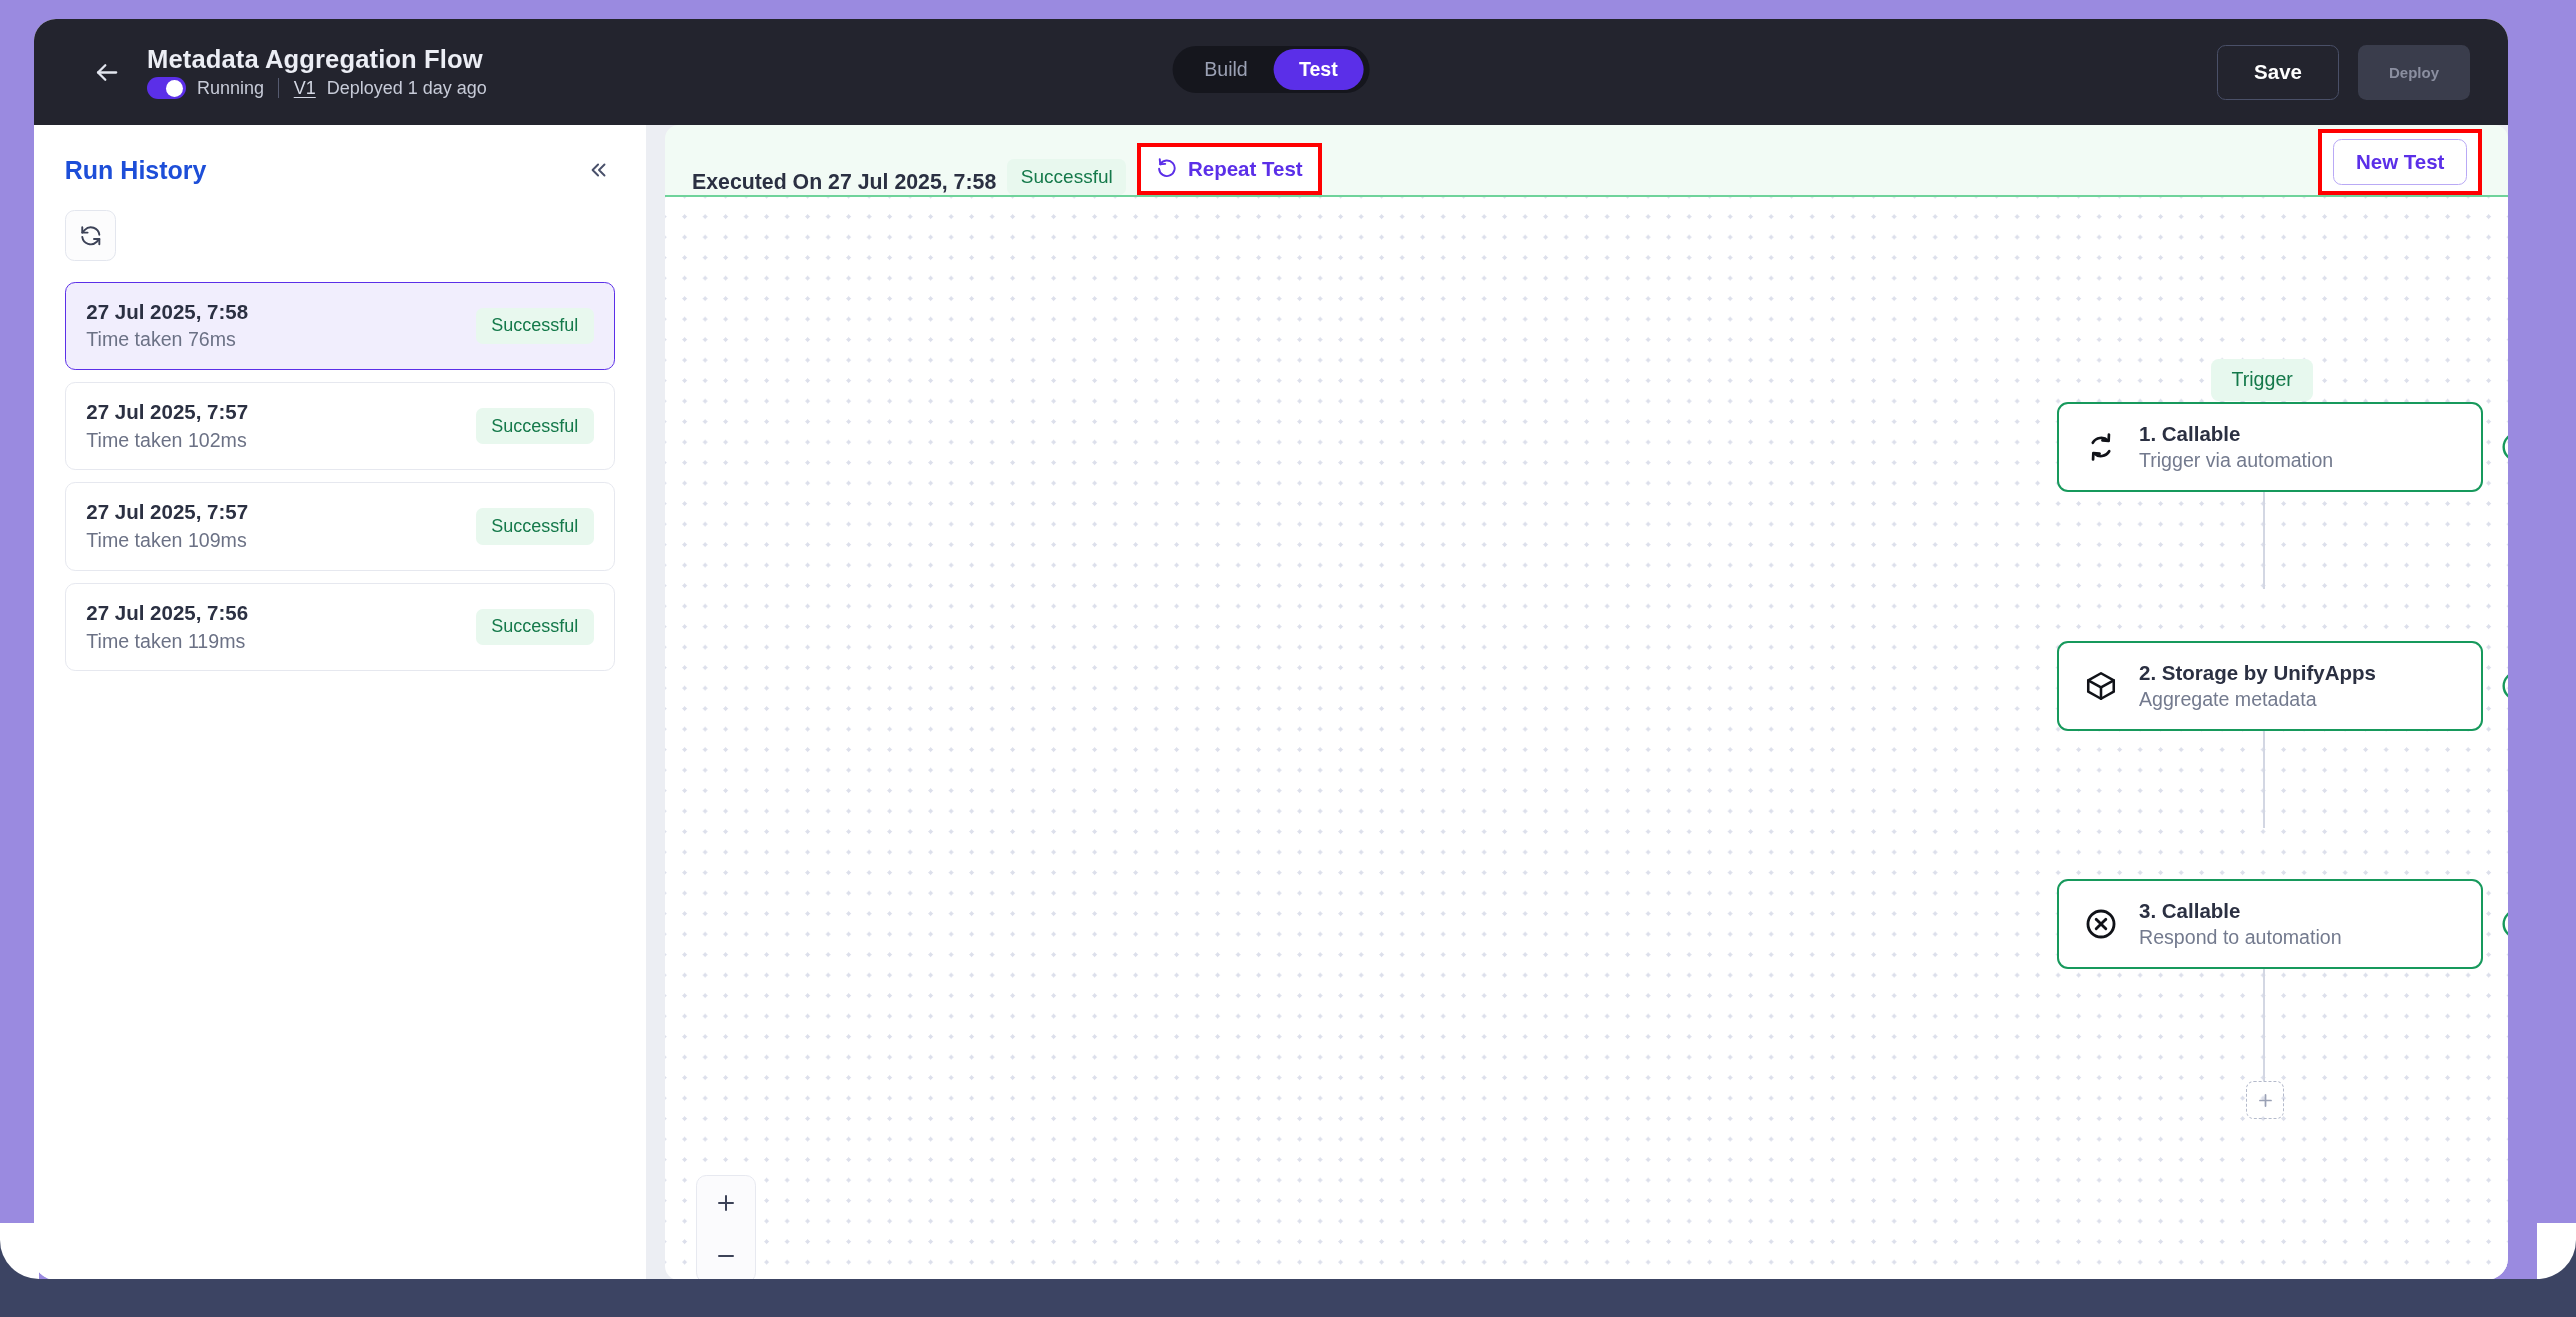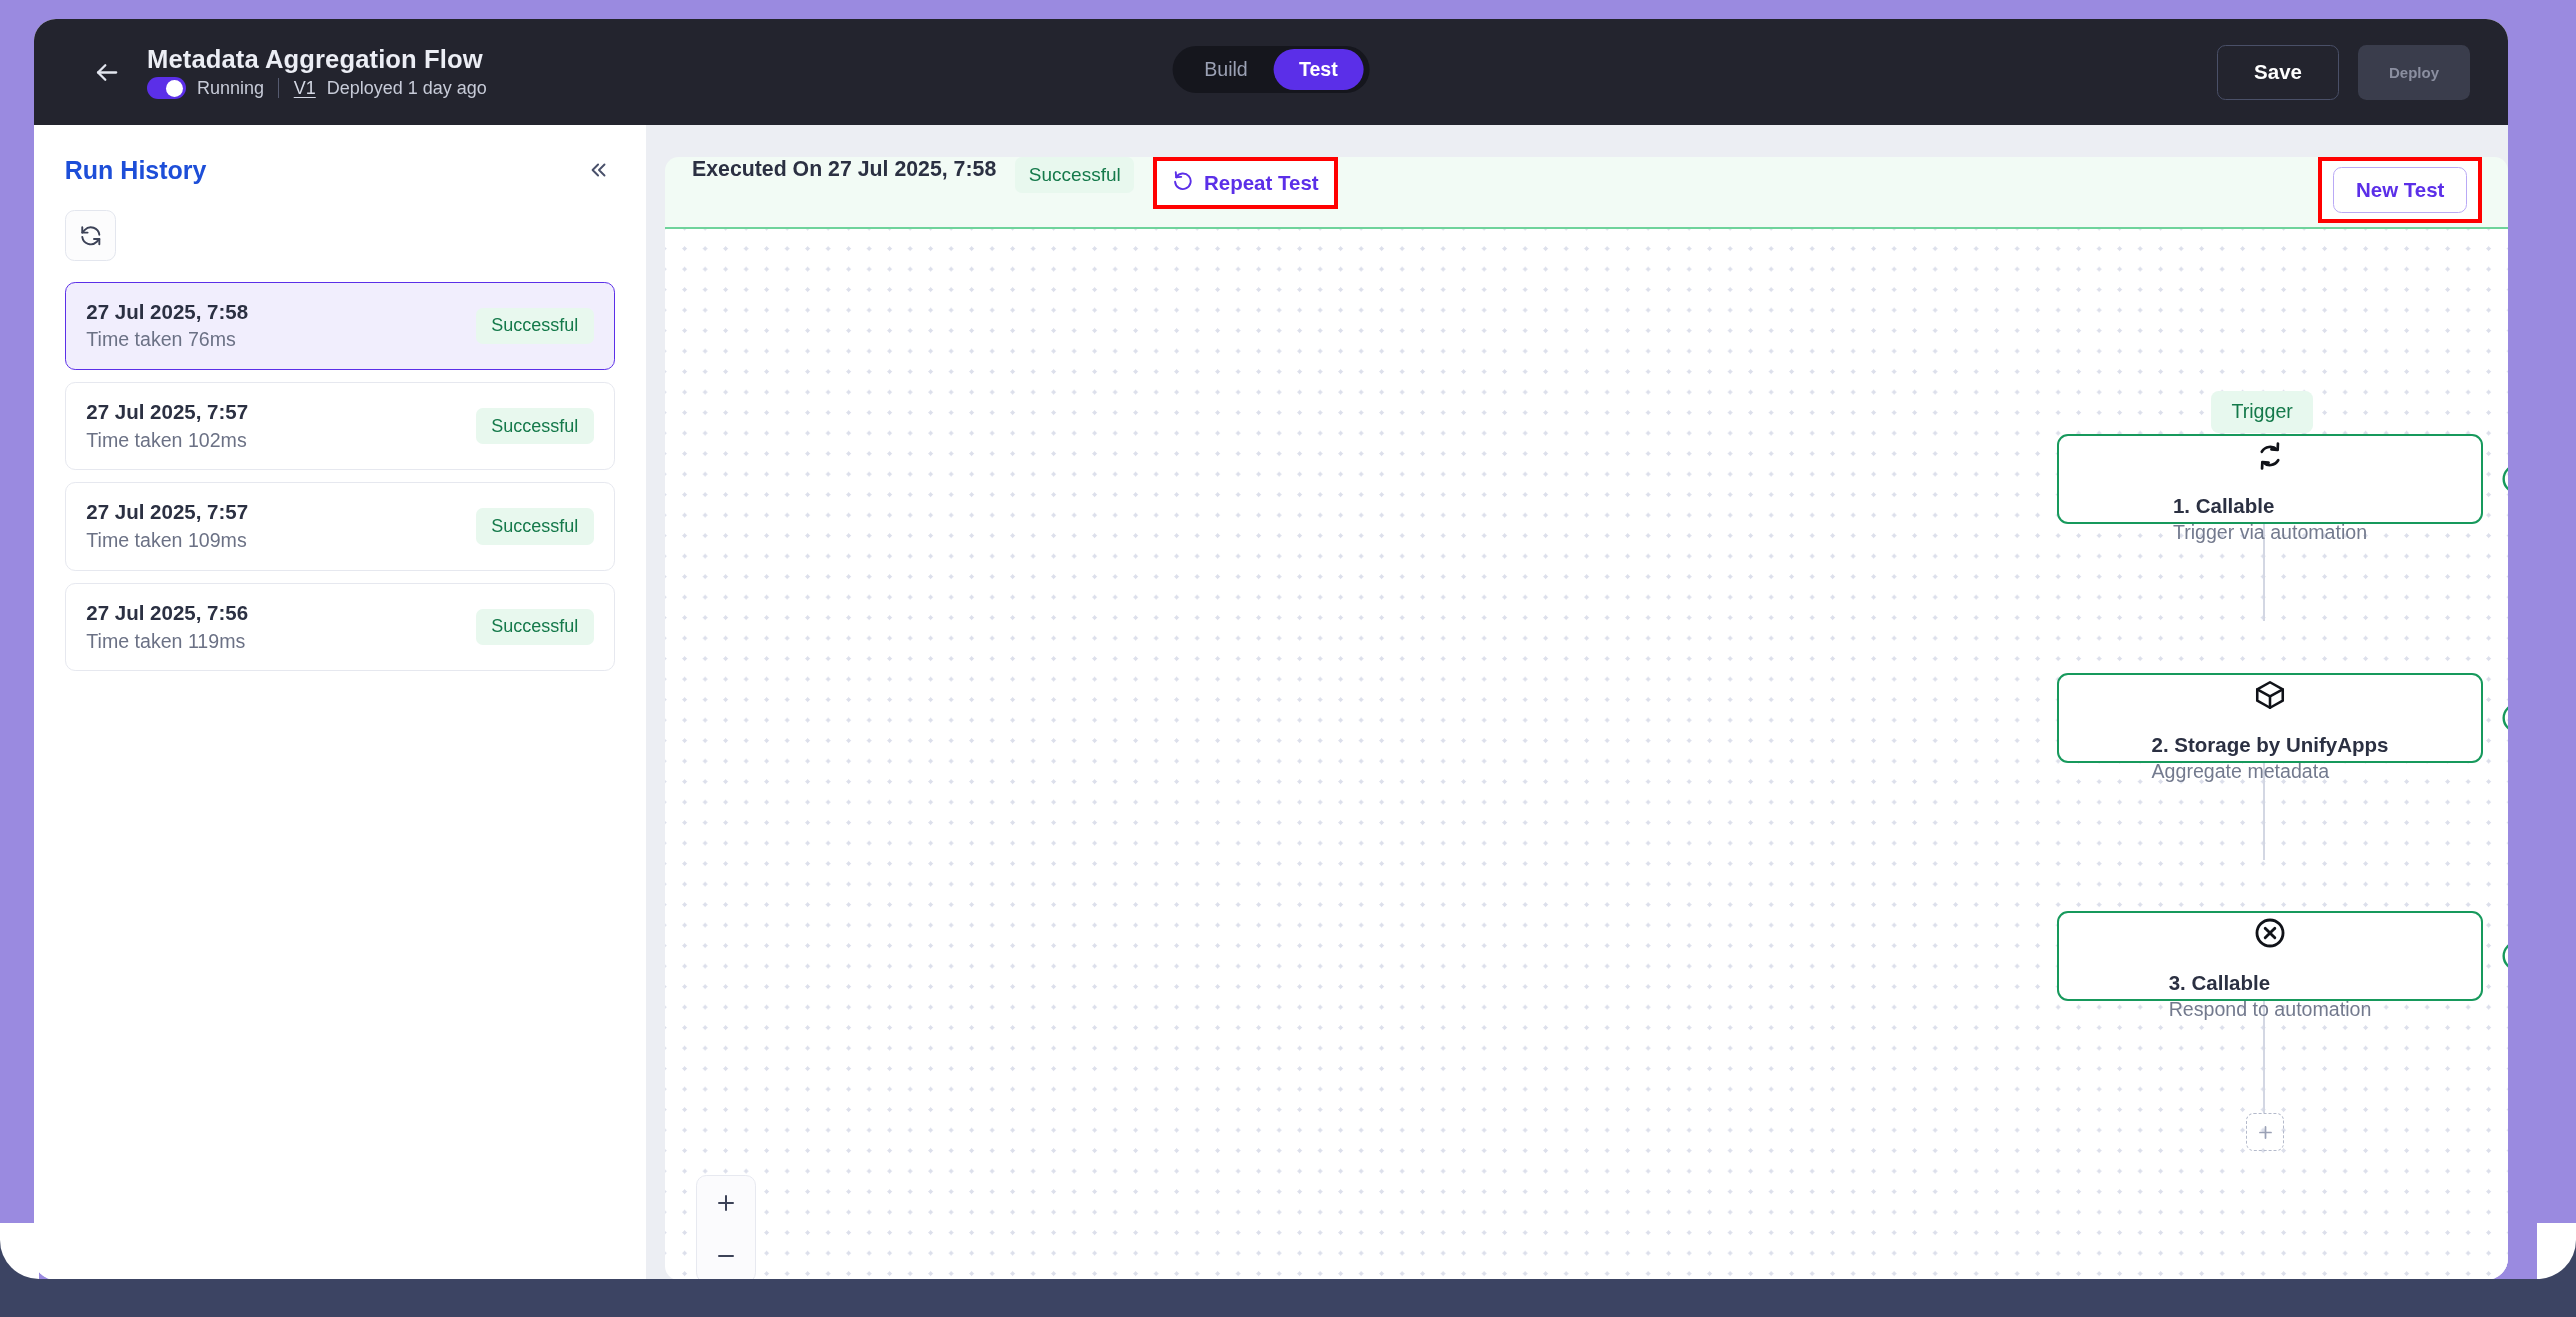--- a/index.html
+++ b/index.html
@@ -326,25 +326,24 @@
   }
 
   #exec-toolbar {
     height: 72px;
     flex: 0 0 72px;
     background: #f2fbf5;
     border-bottom: 2.6px solid #6fd39b;
     border-top-left-radius: 13.6px;
     border-top-right-radius: 13.6px;
     display: flex;
-    align-items: flex-start;
+    align-items: flex-end;
     padding: 0 25.6px 0 27px;
-    gap: 19px;
+    gap: 11px;
     position: relative;
-    margin-top: 32px;
   }
   #exec-label {
     font-size: 21.3px;
     font-weight: 700;
     color: #2b3042;
   }
   #exec-status-chip {
     background: #e8f8ee;
     color: #14794a;
     font-size: 19px;
@@ -439,21 +438,20 @@
     width: 426px;
     height: 90px;
     border: 2.1px solid #17995c;
     border-radius: 11px;
     background: #ffffff;
     display: flex;
     align-items: center;
     padding: 0 22px;
     gap: 19px;
     cursor: pointer;
-    flex-direction: column;
   }
   #node-1 { top: 205px; }
   #node-2 { top: 444px; }
   #node-3 { top: 682px; }
 
   .node-icon {
     width: 39px;
     height: 39px;
     flex: 0 0 39px;
     display: flex;

